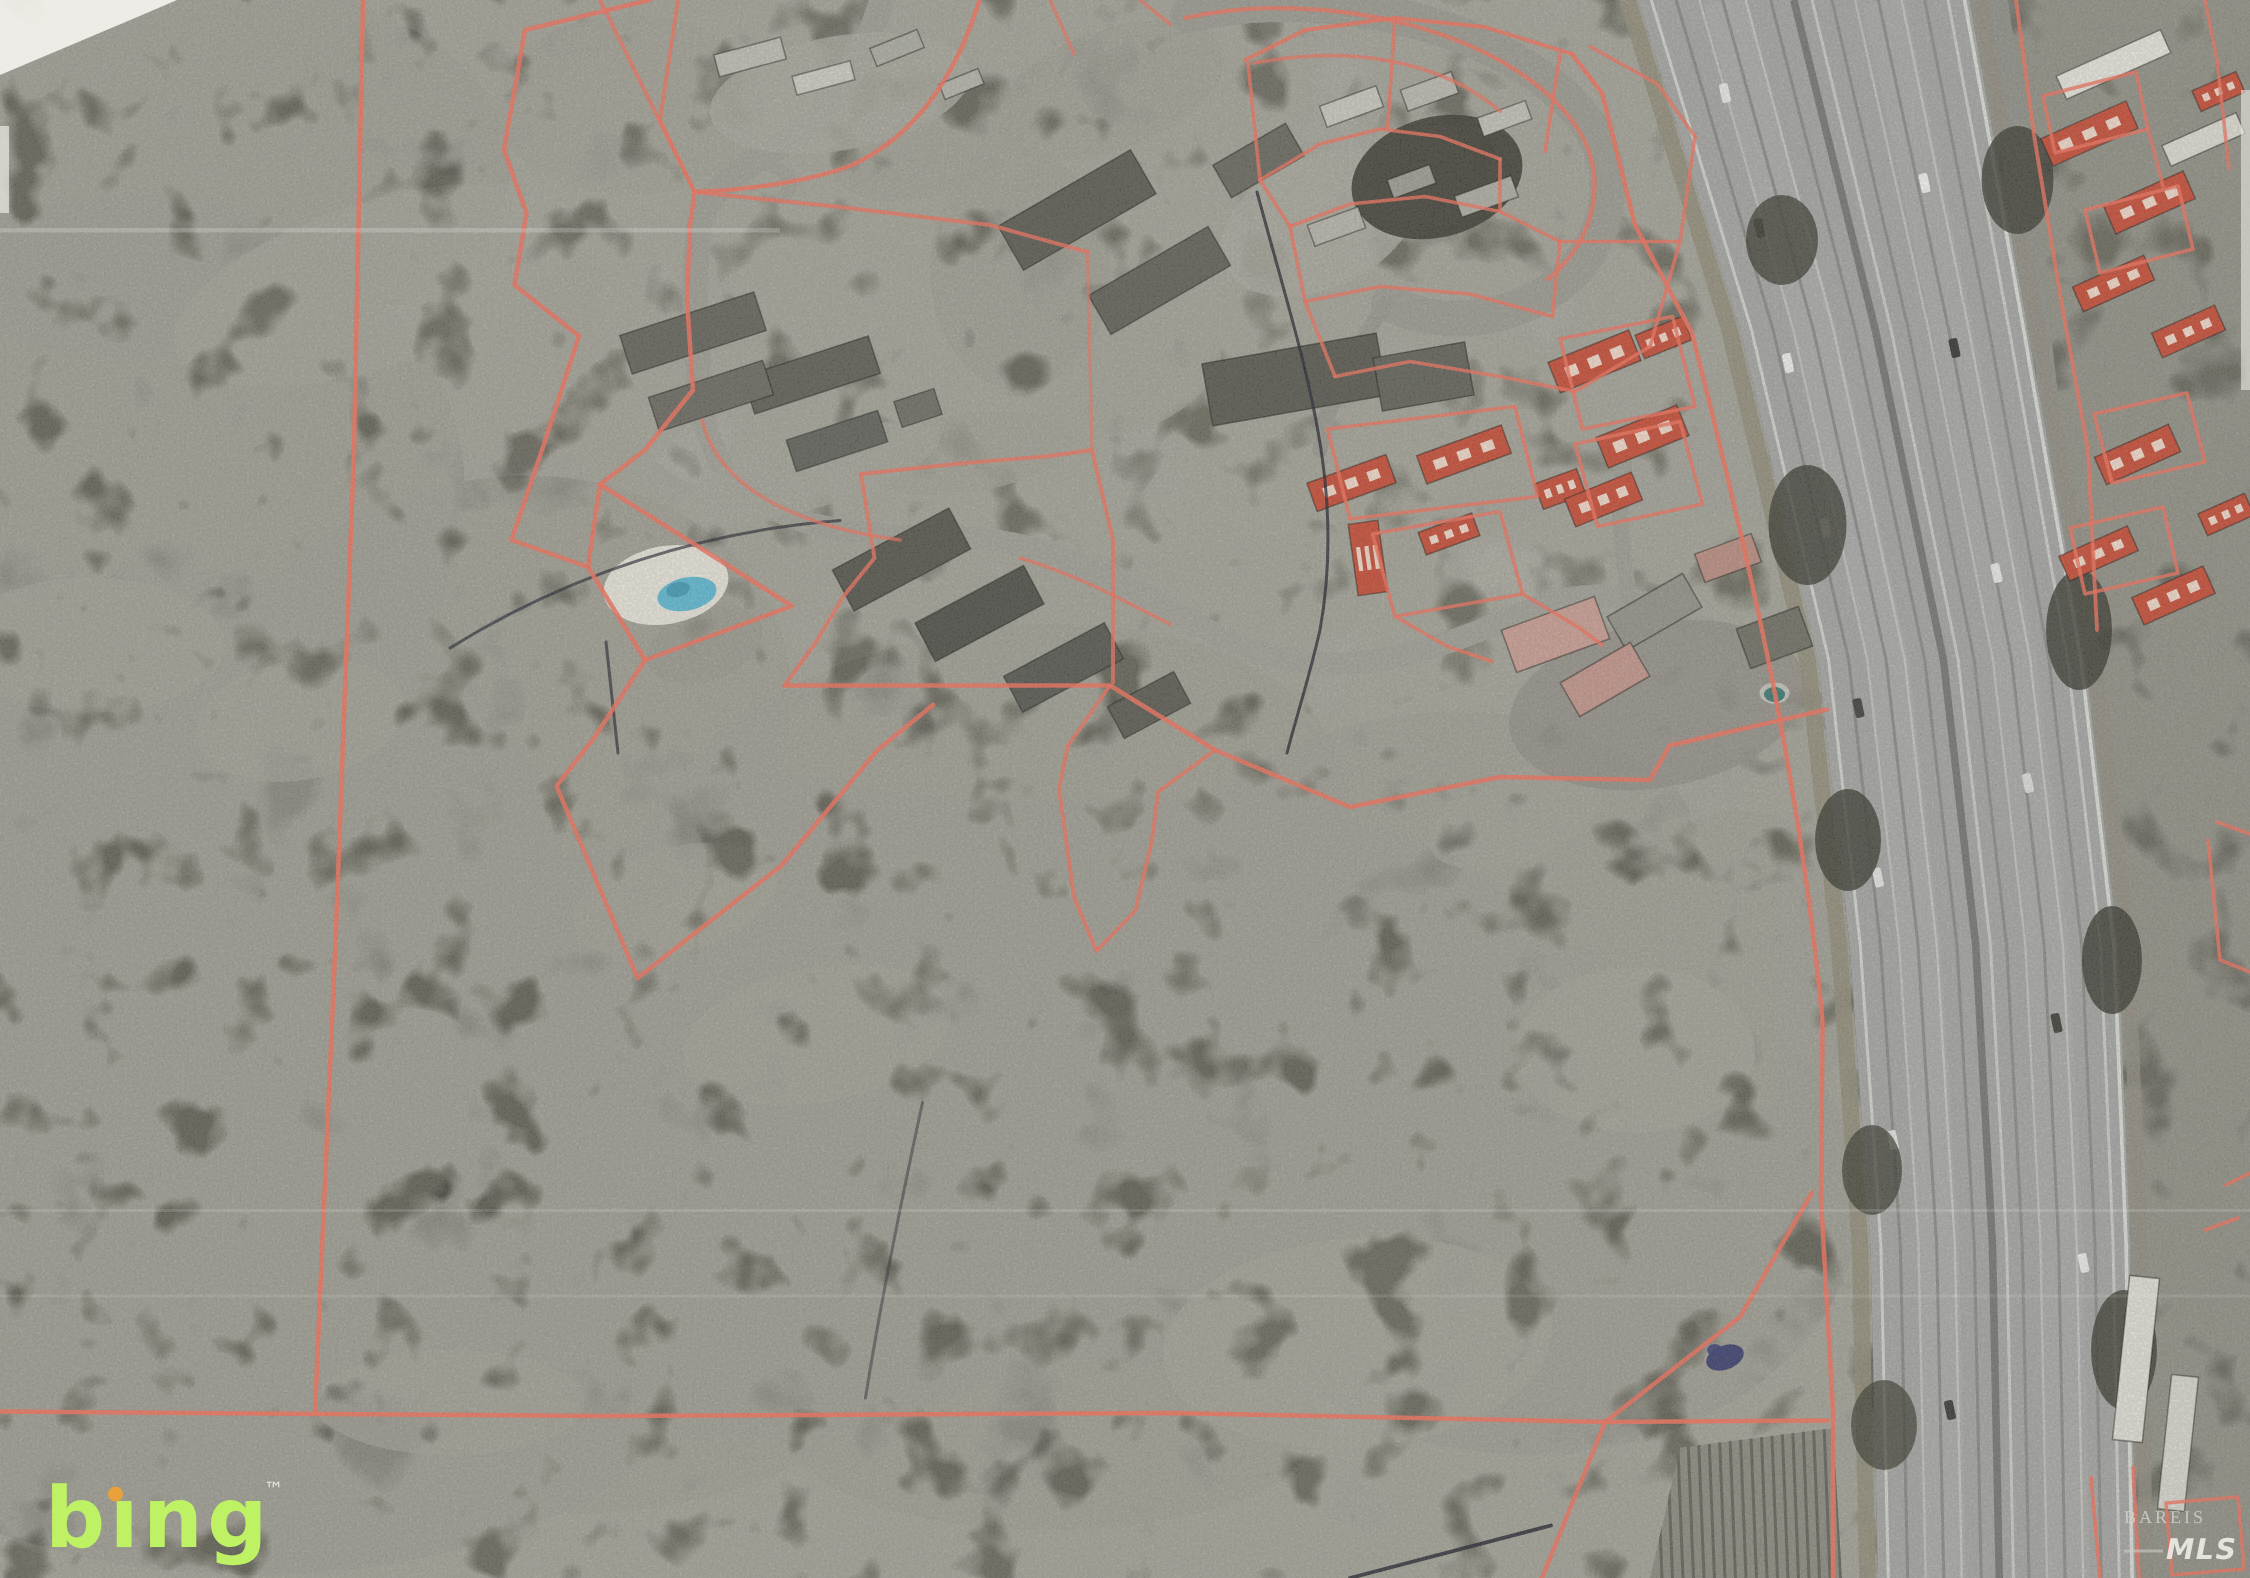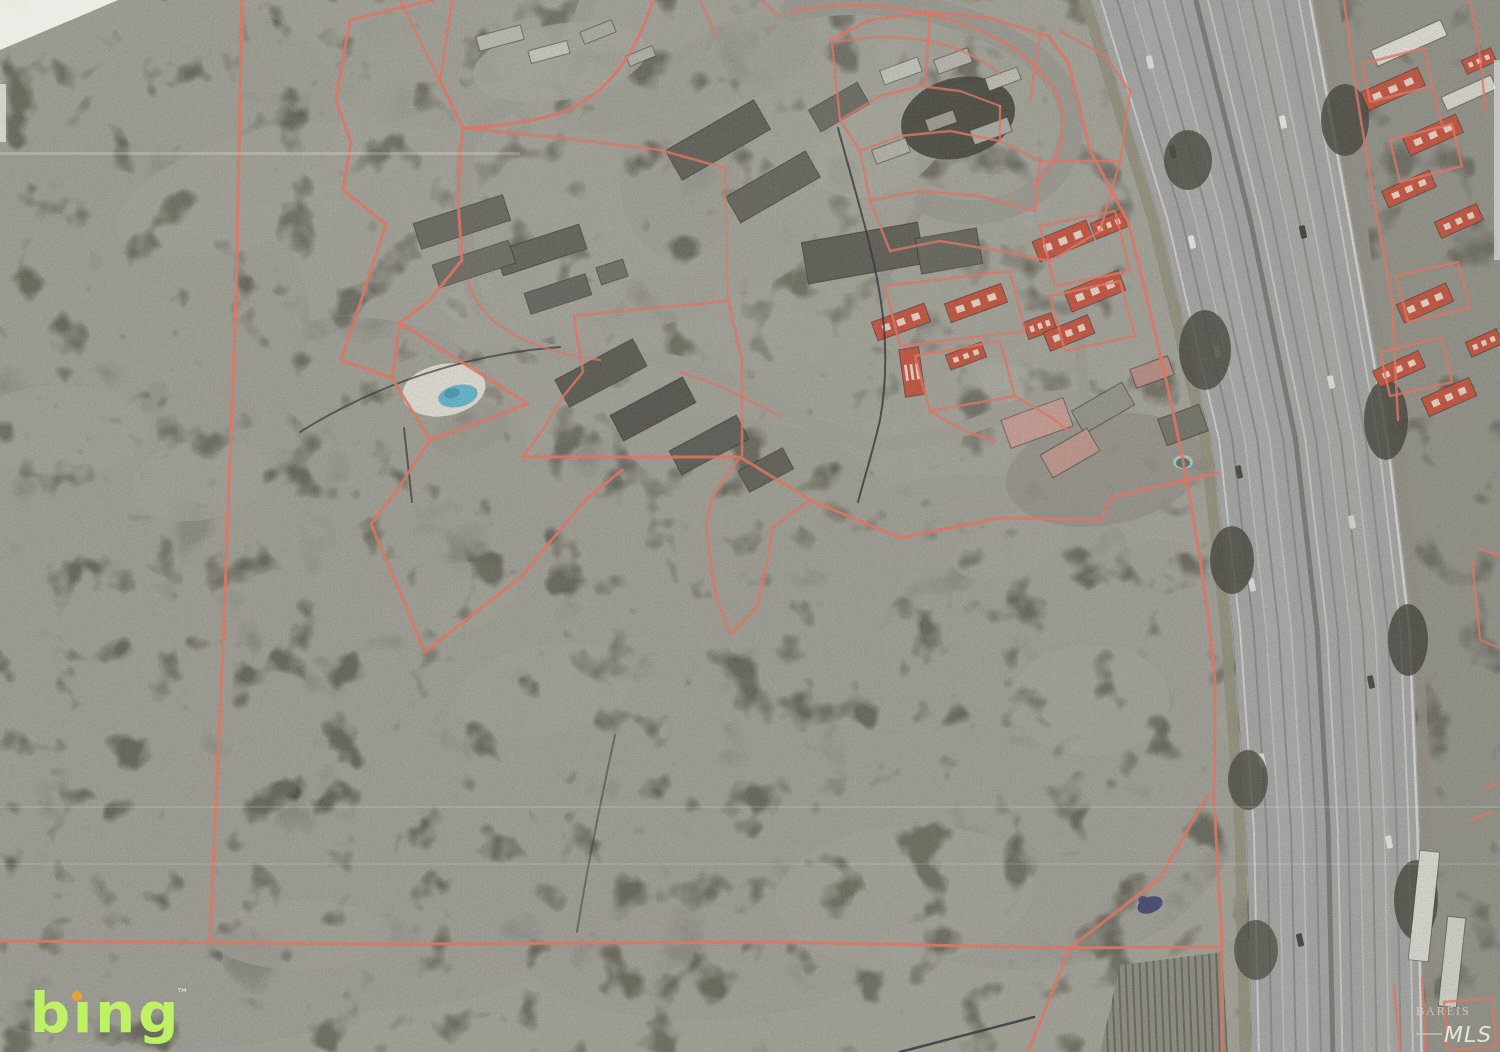--- a/index.html
+++ b/index.html
@@ -6,21 +6,21 @@
   #stage{position:relative;width:1500px;height:1052px;overflow:hidden;
          font-family:"DejaVu Sans",sans-serif;background:#67675f;}
   #map-svg{position:absolute;left:0;top:0;}
   .ovl{position:absolute;white-space:nowrap;}
   .bing-logo{left:30px;top:980px;font-weight:bold;font-size:56px;letter-spacing:3px;
              color:#bef264;font-family:"DejaVu Sans",sans-serif;}
   .bing-dot{left:72px;top:991px;width:10px;height:10px;border-radius:50%;background:#e9a23b;}
   .bing-tm{left:176px;top:986px;font-size:13px;color:rgba(245,245,240,.85);}
   .bareis{left:1416px;top:1004px;font-family:"Liberation Serif","DejaVu Serif",serif;
           font-size:12px;letter-spacing:2px;color:rgba(216,216,209,.75);}
-  .mls{left:1444px;top:1022px;font-size:22px;font-style:italic;font-weight:normal;
+  .mls{left:1444px;top:1022px;font-size:19px;font-style:italic;font-weight:bold;
        letter-spacing:1px;color:rgba(240,240,234,.88);}
   .mls-dash{left:1416px;top:1033px;width:26px;height:2px;background:rgba(205,205,198,.6);}
 </style>
 </head>
 <body>
 
 <div id="stage">
   <svg id="map-svg" width="1500" height="1052" viewBox="0 0 1500 1052">
     <defs>
       <clipPath id="cWoods">

